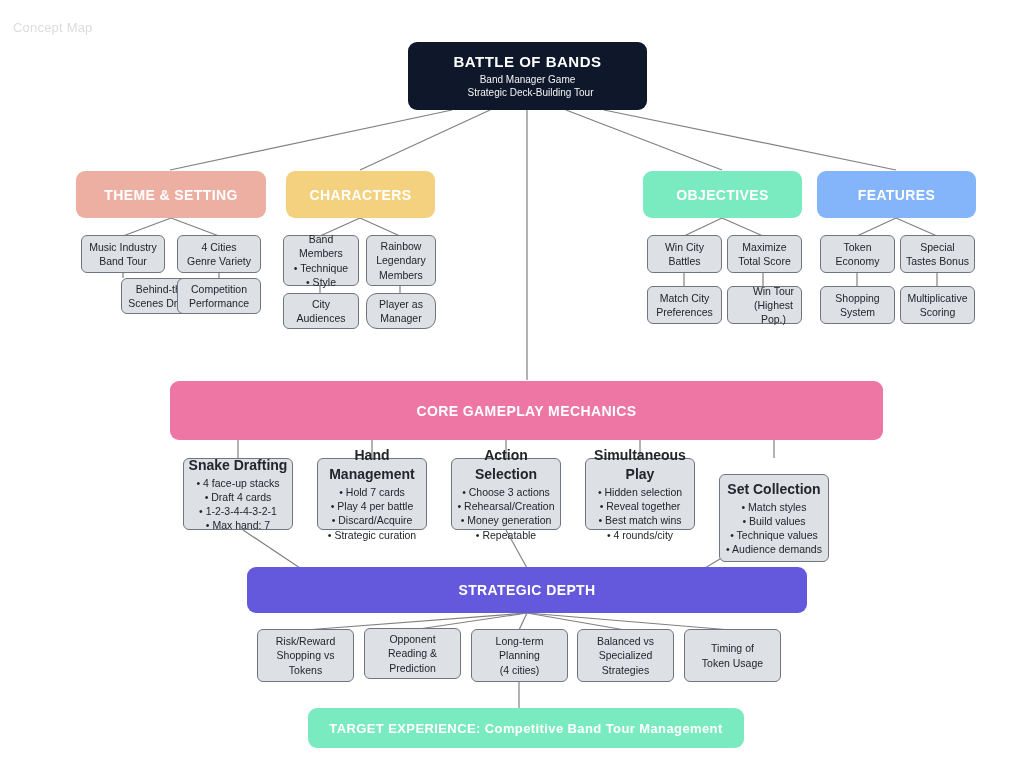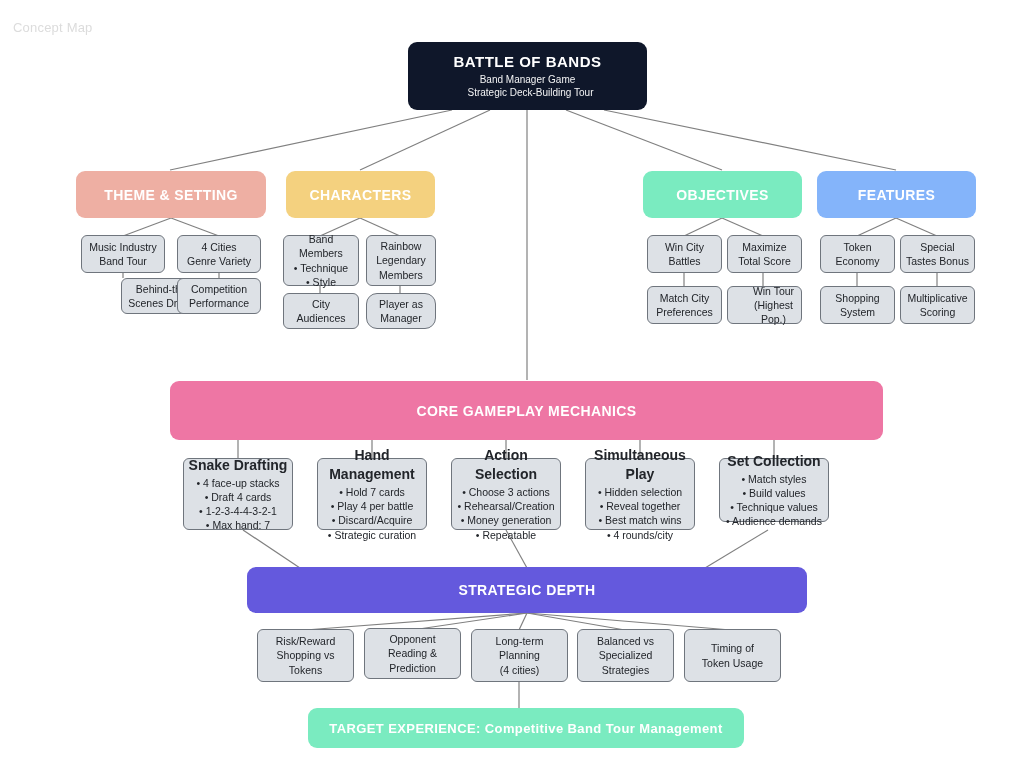--- a/index.html
+++ b/index.html
@@ -201,21 +201,21 @@
     <div class="li">• Money generation</div>
     <div class="li">• Repeatable</div>
   </div>
   <div class="node leaf" style="left:585px;top:458px;width:110px;height:72px;">
     <div class="lt">Simultaneous Play</div>
     <div class="li">• Hidden selection</div>
     <div class="li">• Reveal together</div>
     <div class="li">• Best match wins</div>
     <div class="li">• 4 rounds/city</div>
   </div>
-  <div class="node leaf" style="left:719px;top:458px;width:110px;height:64px;">
+  <div class="node leaf" style="left:719px;top:474px;width:110px;height:88px;">
     <div class="lt">Set Collection</div>
     <div class="li">• Match styles</div>
     <div class="li">• Build values</div>
     <div class="li">• Technique values</div>
     <div class="li">• Audience demands</div>
   </div>
 
   <div class="node cat" style="left:247px;top:567px;width:560px;height:46px;background:#6459dd;">
     <span>STRATEGIC DEPTH</span>
   </div>

